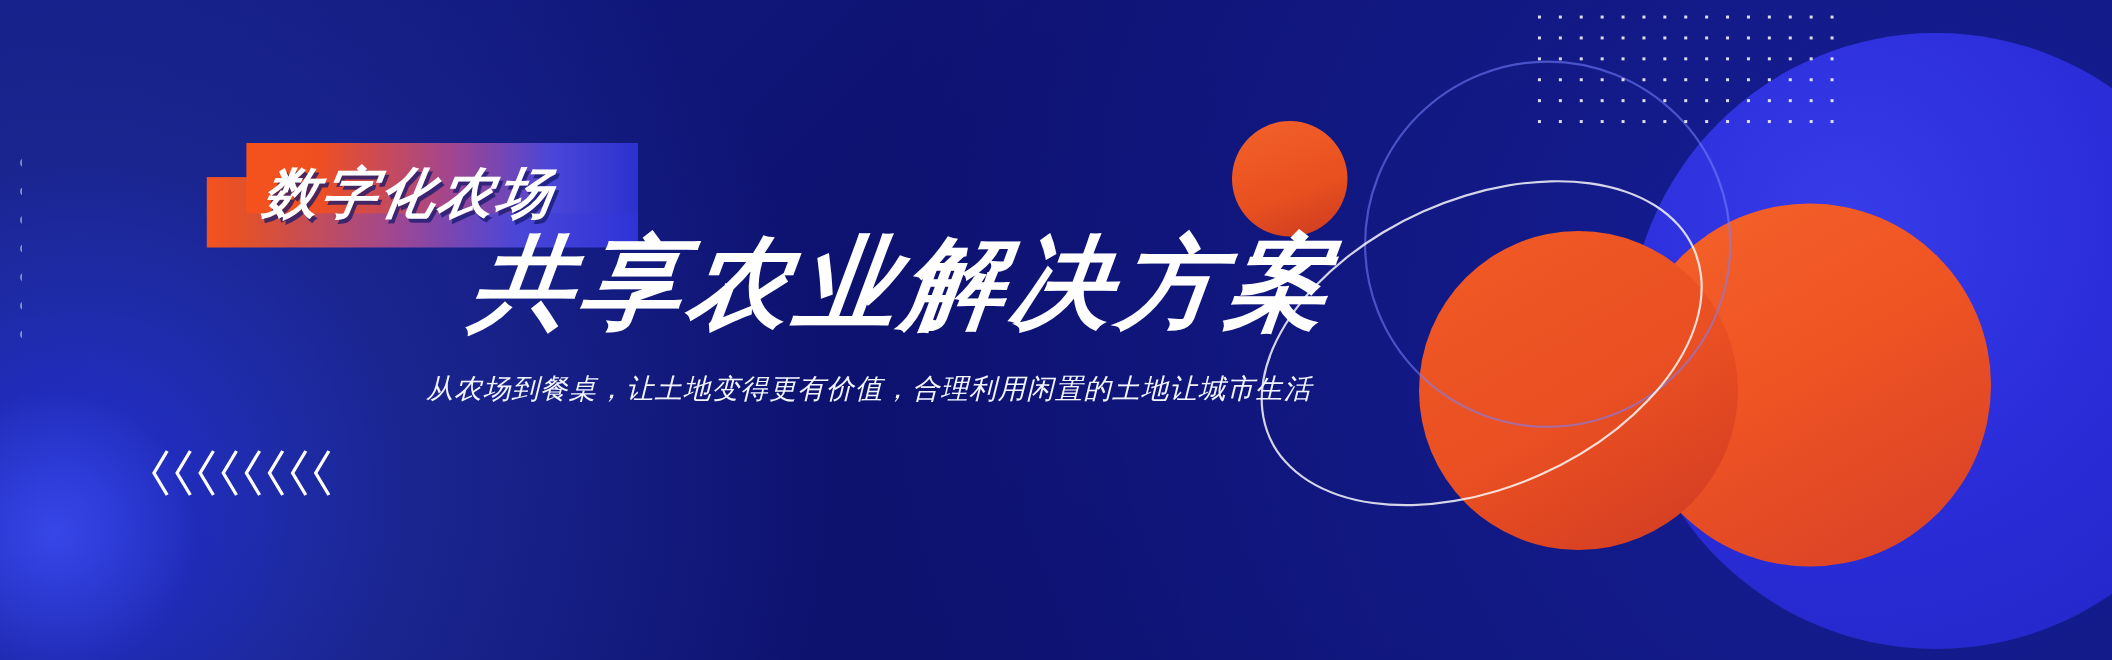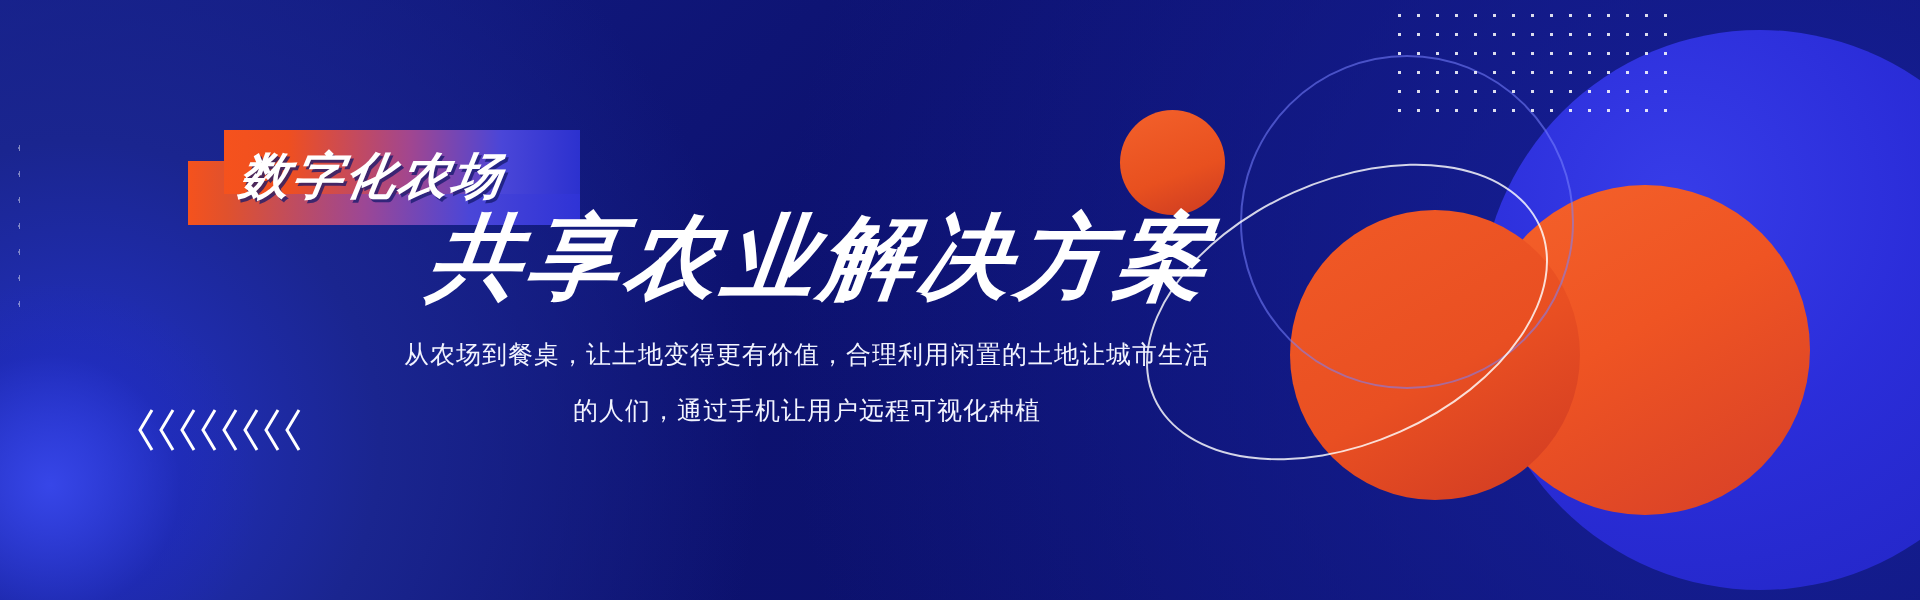--- a/index.html
+++ b/index.html
@@ -96,23 +96,23 @@
   
   .title{
     position:absolute;left:430px;top:196px;
     font-size:92px;font-weight:bold;font-style:italic;
     color:#ffffff;letter-spacing:6px;white-space:nowrap;
     transform:skewX(-7deg);
   }
 
   
   .subtitle{
-    position:absolute;left:317px;top:326px;width:980px;
+    position:absolute;left:300px;top:326px;width:980px;
     text-align:center;color:#f2f4ff;
-    font-size:25px;line-height:56px;letter-spacing:1px;
+    font-size:25px;line-height:56px;letter-spacing:1px;font-style:italic;
   }
   .subtitle div{white-space:nowrap;}
 </style>
 </head>
 <body>
 
 <div id="banner">
 
   <div class="corner-glow"></div>
   <div class="big-blue-circle"></div>
@@ -154,16 +154,15 @@
   <div class="tag-wrap">
     <div class="tag-bar2"></div>
     <div class="tag-bar"></div>
     <div class="tag-text">数字化农场</div>
   </div>
 
   <div class="title">共享农业解决方案</div>
 
   <div class="subtitle">
     <div>从农场到餐桌，让土地变得更有价值，合理利用闲置的土地让城市生活</div>
-    <div>的人们，通过手机让用户远程可视化种植</div>
   </div>
 
 </div>
 
 </body></html>

